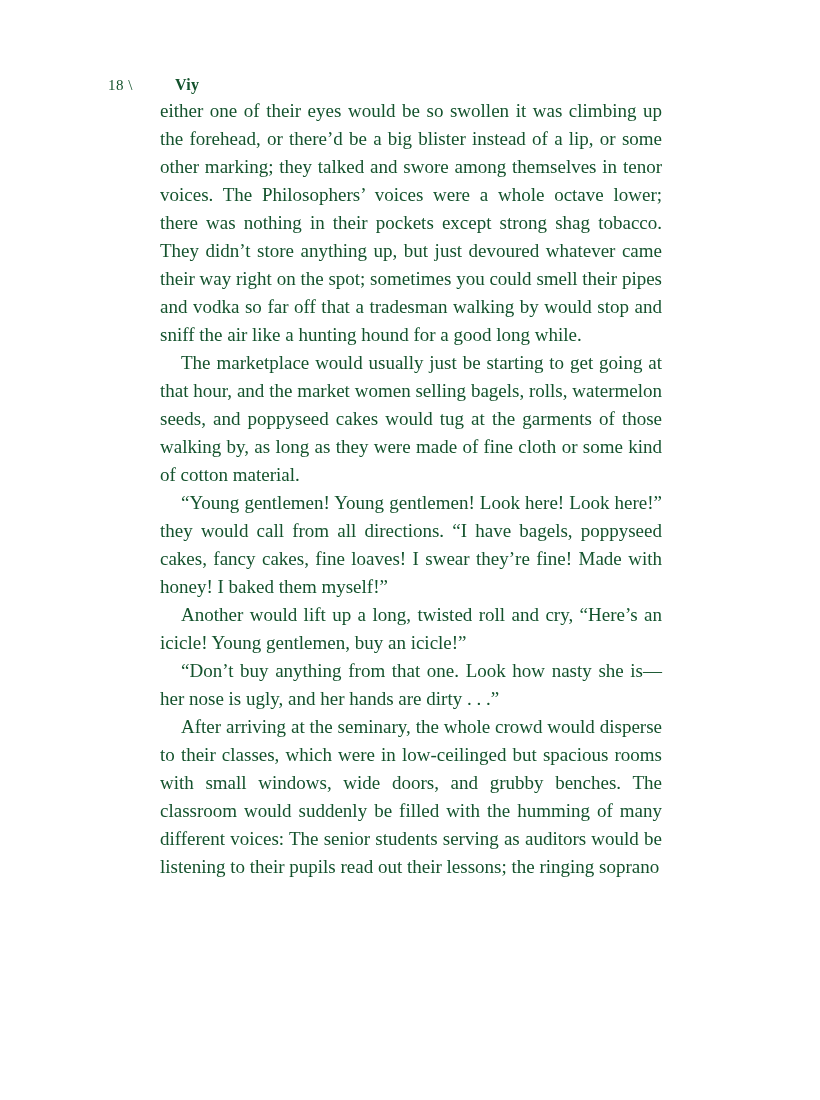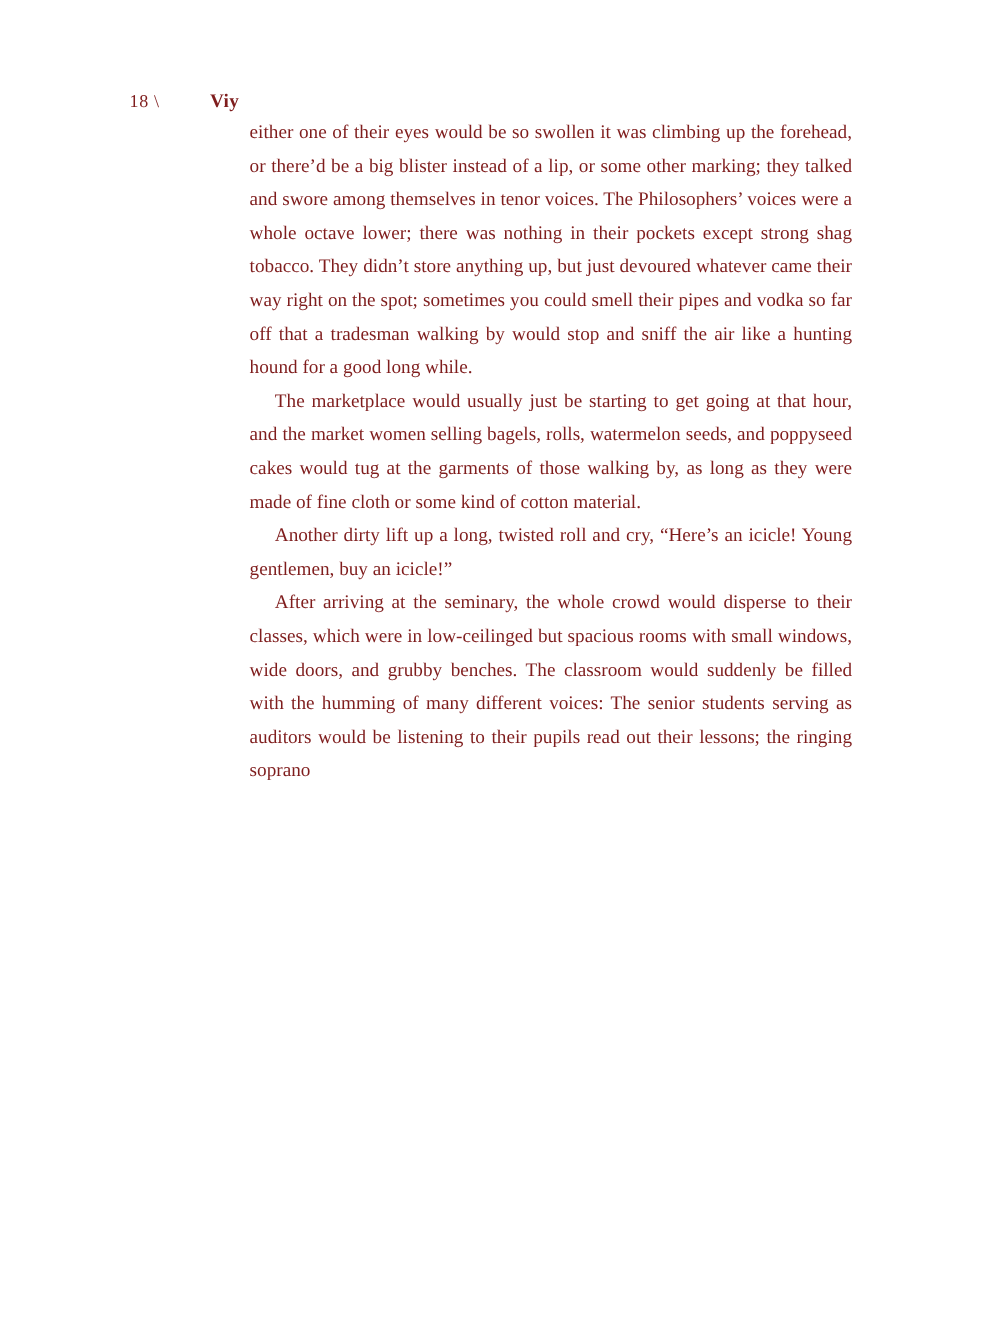--- a/index.html
+++ b/index.html
@@ -35,45 +35,46 @@
     display: inline-block;
     font-weight: 700;
     font-size: 16px;
     letter-spacing: 0.3px;
   }
   .text-block {
     position: absolute;
     top: 97px;
     left: 160px;
     width: 502px;
-    font-size: 16px;
+    font-size: 19px;
     line-height: 28px;
     text-align: justify;
-    margin-left: 48px;
   }
   .text-block p {
     margin: 0;
     padding: 0;
   }
   .text-block p.indent {
     text-indent: 21px;
   }
   .text-block .italic {
   }
 </style>
 </head>
 <body>
 
-<div class="page" style="color: #7f1d1d; background: rgb(255, 255, 255);">
+<div class="page" style="color: #14532d; background: rgb(255, 255, 255);">
 
   <div class="running-header">
     <span class="folio">18 \</span><span class="running-title">Viy</span>
   </div>
 
   <div class="text-block">
 
   <p><span class="">either one of their eyes would be so swollen it was climbing up the forehead, or there’d be a big blister instead of a lip, or some other marking; they talked and swore among themselves in tenor voices. The Philosophers’ voices were a whole octave lower; there was nothing in their pockets except strong shag tobacco. They didn’t store anything up, but just devoured whatever came their way right on the spot; sometimes you could smell their pipes and vodka so far off that a tradesman walking by would stop and sniff the air like a hunting hound for a good long while.</span></p>
       <p class="indent"><span class="">The marketplace would usually just be starting to get going at that hour, and the market women selling bagels, rolls, watermelon seeds, and poppyseed cakes would tug at the garments of those walking by, as long as they were made of fine cloth or some kind of cotton material.</span></p>
-      <p class="indent"><span class="">Another dirty lift up a long, twisted roll and cry, “Here’s an </span><span class="italic">icicle</span><span class="">! Young gentlemen, buy an </span><span class="italic">icicle</span><span class="">!”</span></p>
+      <p class="indent"><span class="">“Young gentlemen! Young gentlemen! Look here! Look here!” they would call from all directions. “I have bagels, poppyseed cakes, fancy cakes, fine loaves! I swear they’re fine! Made with honey! I baked them myself!”</span></p>
+      <p class="indent"><span class="">Another would lift up a long, twisted roll and cry, “Here’s an </span><span class="italic">icicle</span><span class="">! Young gentlemen, buy an </span><span class="italic">icicle</span><span class="">!”</span></p>
+      <p class="indent"><span class="">“Don’t buy anything from that one. Look how nasty she is—her nose is ugly, and her hands are dirty . . .”</span></p>
       <p class="indent"><span class="">After arriving at the seminary, the whole crowd would disperse to their classes, which were in low-ceilinged but spacious rooms with small windows, wide doors, and grubby benches. The classroom would suddenly be filled with the humming of many different voices: The senior students serving as auditors would be listening to their pupils read out their lessons; the ringing soprano</span></p>
     </div>
 
 </div>
 
 </body></html>

